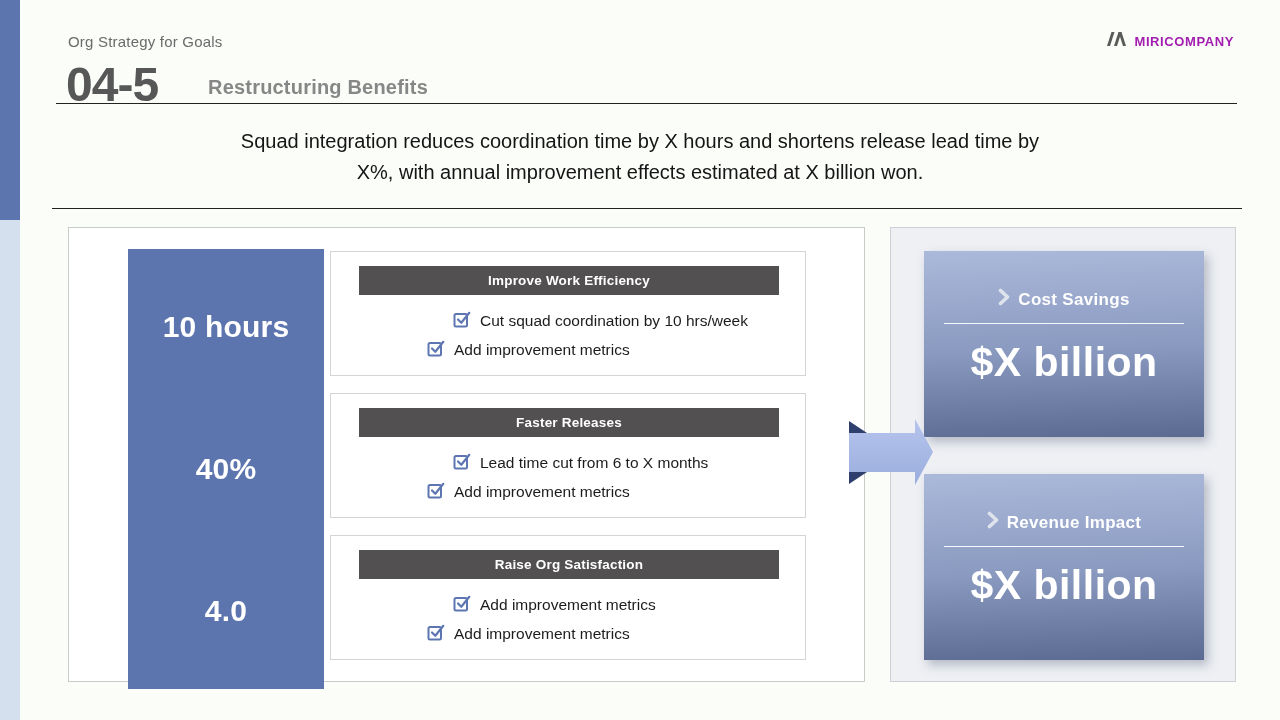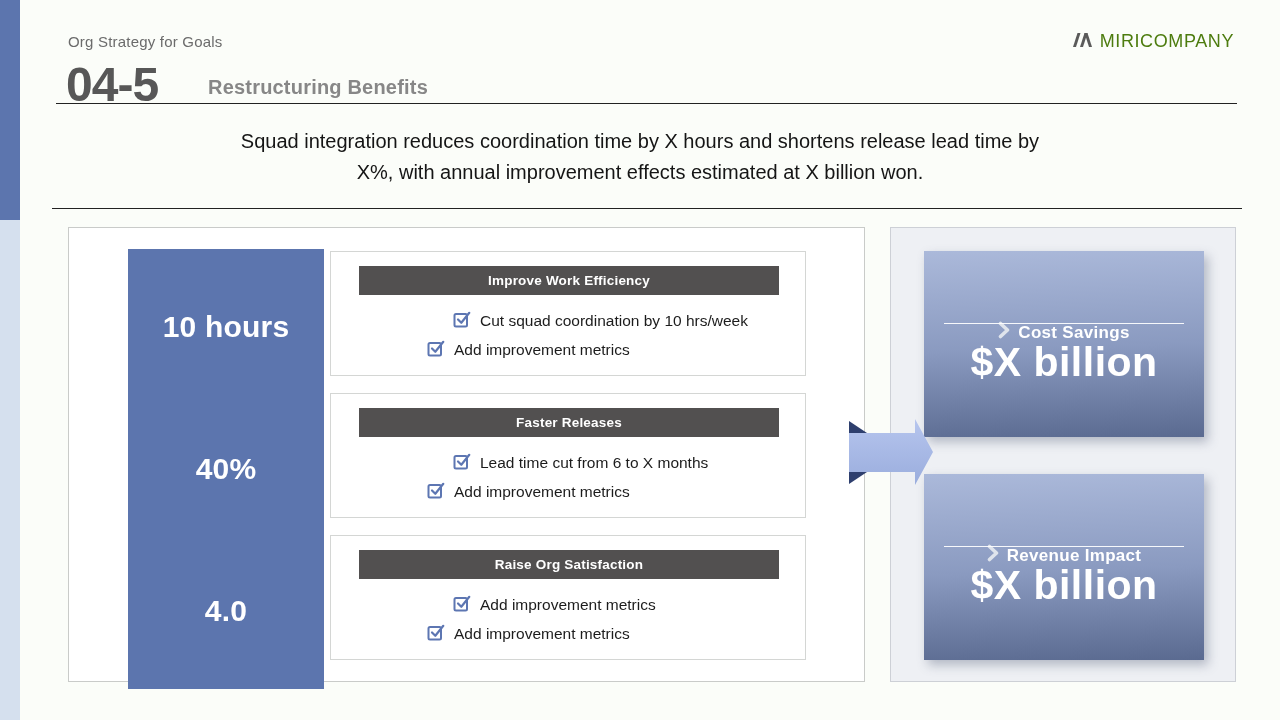--- a/index.html
+++ b/index.html
@@ -16,21 +16,21 @@
   
   .sidebar-top { left:0; top:0; width:20px; height:220px; background: var(--accent-blue, #5d76ae); }
   .sidebar-bottom { left:0; top:220px; width:20px; height:500px; background: var(--accent-blue-light, #d5e0ee); }
 
   
   .eyebrow { left:68px; top:33px; font-size:15px; color:#6b6b6b; letter-spacing:.2px; }
   .section-number { left:66px; top:61px; font-size:48px; font-weight:800; color:#575757; letter-spacing:-1px; line-height:1; z-index:1; }
   .section-title { left:196px; top:76px; font-size:20px; font-weight:700; color:#878787; letter-spacing:.2px;margin-left:12px; }
   .rule-top { left:56px; top:103px; width:1181px; border-top:1.6px solid #222; z-index:2; }
   .logo { right:46px; top:31px; display:flex; align-items:center; gap:6px; }
-  .logo-text { font-size:18px; font-weight:400; color:#4d7c0f; letter-spacing:.6px; }
+  .logo-text { font-size:13px; font-weight:700; color:#a21caf; letter-spacing:.6px; }
 
   
   .subtitle { left:0; top:126px; width:1280px; text-align:center; color:#151515; font-size:20px; line-height:31px; }
   .subtitle div { white-space:nowrap; }
   .rule-mid { left:52px; top:208px; width:1190px; border-top:1.6px solid #222; }
 
   
   .main-panel { left:68px; top:227px; width:797px; height:455px; background:#ffffff; border:1px solid #c9cbc9; }
   .metric-box { position:absolute; left:59px; width:196px; height:156px; background: var(--accent-blue, #5d76ae);
                 display:flex; align-items:center; justify-content:center;
@@ -48,21 +48,21 @@
   
   .flow-arrow { left:845px; top:408px; width:92px; height:88px; z-index:3; }
 
   
   .results-panel { left:890px; top:227px; width:346px; height:455px; background:#eef0f4; border:1px solid #cdd0d6; }
   .result-card { position:absolute; left:33px; width:280px; height:186px;
                  background:linear-gradient(178deg, #abb9da 0%, #8a9ac0 52%, #5a6a90 100%);
                  box-shadow:4px 5px 10px rgba(70,80,110,.35); }
   .result-card.card-a { top:23px; } .result-card.card-b { top:246px; }
   .result-label { position:absolute; top:37px; left:0; width:100%; display:flex; justify-content:center; align-items:center; gap:8px;
-                  color:#ffffff; font-size:17px; font-weight:700; letter-spacing:.3px;margin-top:33px; }
+                  color:#ffffff; font-size:17px; font-weight:700; letter-spacing:.3px; }
   .result-divider { position:absolute; top:72px; left:20px; width:240px; border-top:1.5px solid rgba(255,255,255,.92); }
   .result-value { position:absolute; top:88px; left:0; width:100%; text-align:center;
                   color:#ffffff; font-size:41px; font-weight:800; letter-spacing:.5px; }
 </style>
 </head>
 <body>
 
 <div class="abs sidebar-top"></div>
 <div class="abs sidebar-bottom"></div>
 

